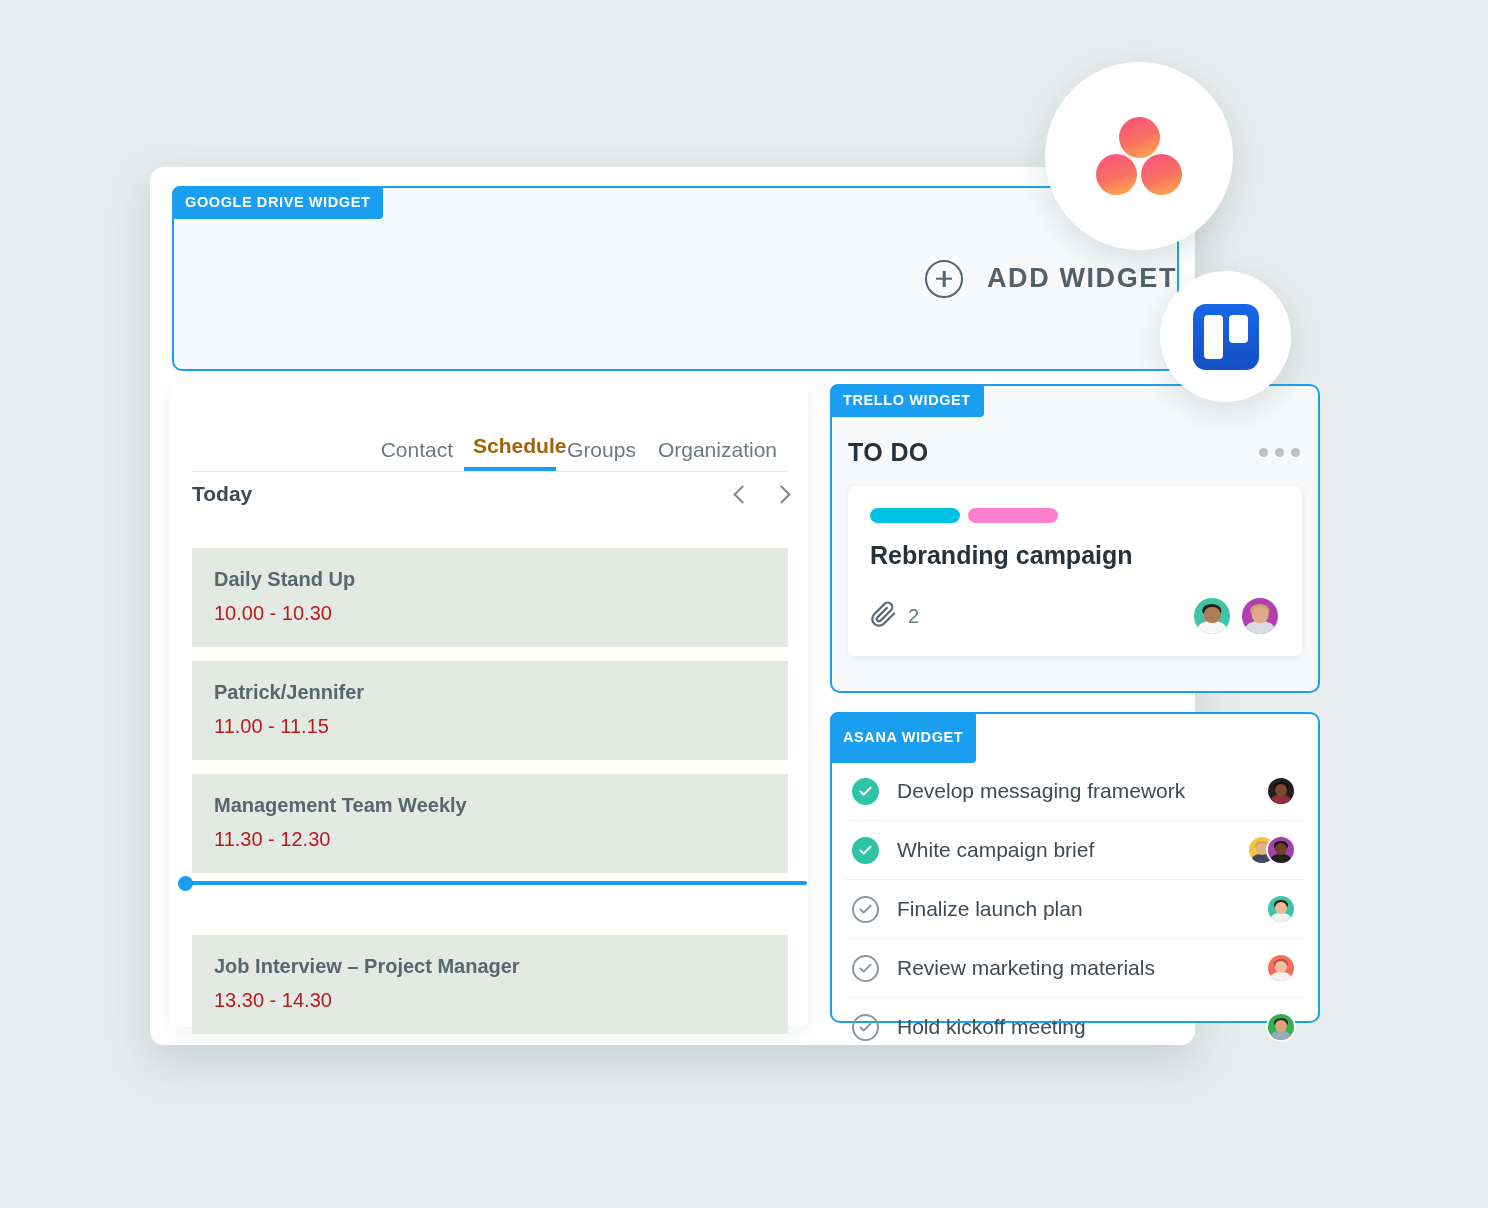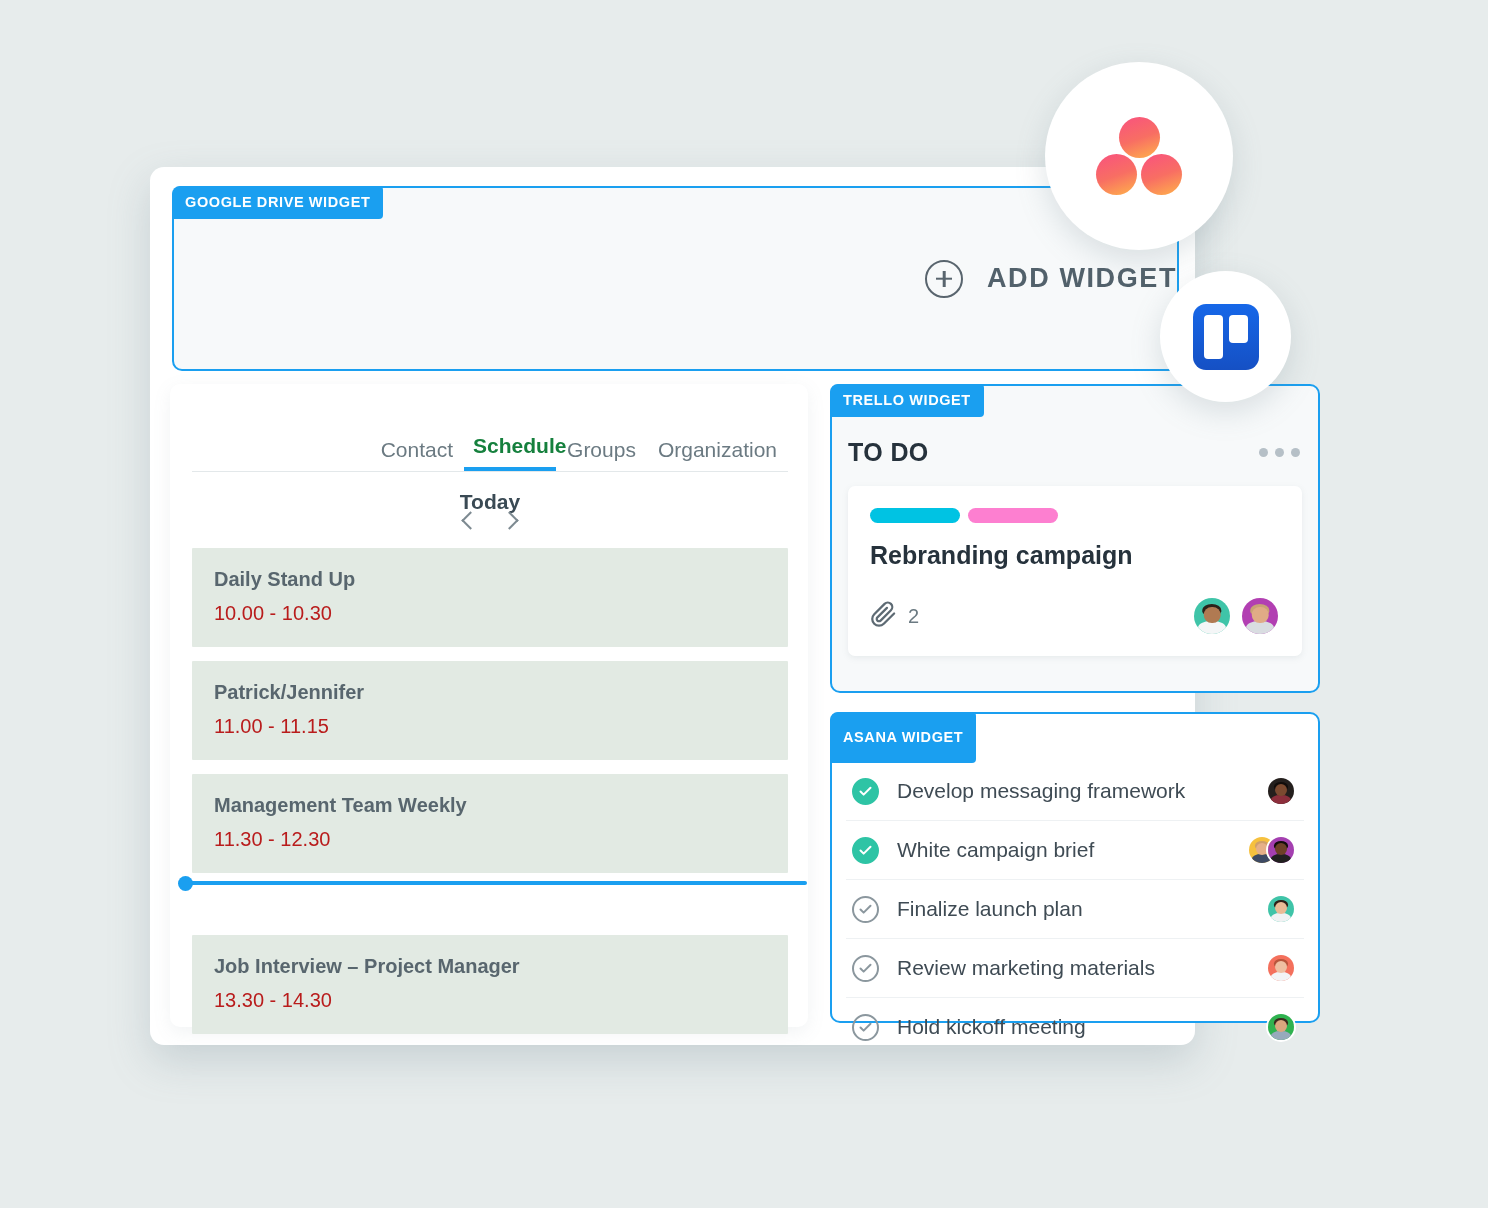--- a/index.html
+++ b/index.html
@@ -77,28 +77,28 @@
     display: flex; align-items: flex-end; justify-content: flex-end;
     gap: 0px;
     border-bottom: 1.5px solid #e3e8ea;
     height: 52px;
   }
   .tab {
     font-size: 21px; color: #6b7a82; padding: 0 11px 8px 11px;
     cursor: pointer; white-space: nowrap; line-height: 1.25;
   }
   .tab.active {
-    color: #15803d; font-weight: bold;
+    color: #a16207; font-weight: bold;
     border-bottom: 4px solid #1a9ff0;
     width: 92px; white-space: normal; text-align: center;
     padding-left: 9px; padding-right: 9px;
   }
   .sched-header {
-    position: absolute; left: 22px; top: 106px; width: 596px;
-    display: flex; align-items: center; justify-content: space-between; flex-direction: column;
+    position: absolute; left: 22px; top: 98px; width: 596px;
+    display: flex; align-items: center; justify-content: space-between;
   }
   .sched-today { font-size: 21px; font-weight: bold; color: #3a4a54; }
   .sched-nav { display: flex; gap: 26px; }
   .chev {
     width: 13px; height: 13px; border-top: 2px solid #7d8a91;
     border-right: 2px solid #7d8a91; cursor: pointer;
   }
   .chev.left { transform: rotate(-135deg); }
   .chev.right { transform: rotate(45deg); }
 

